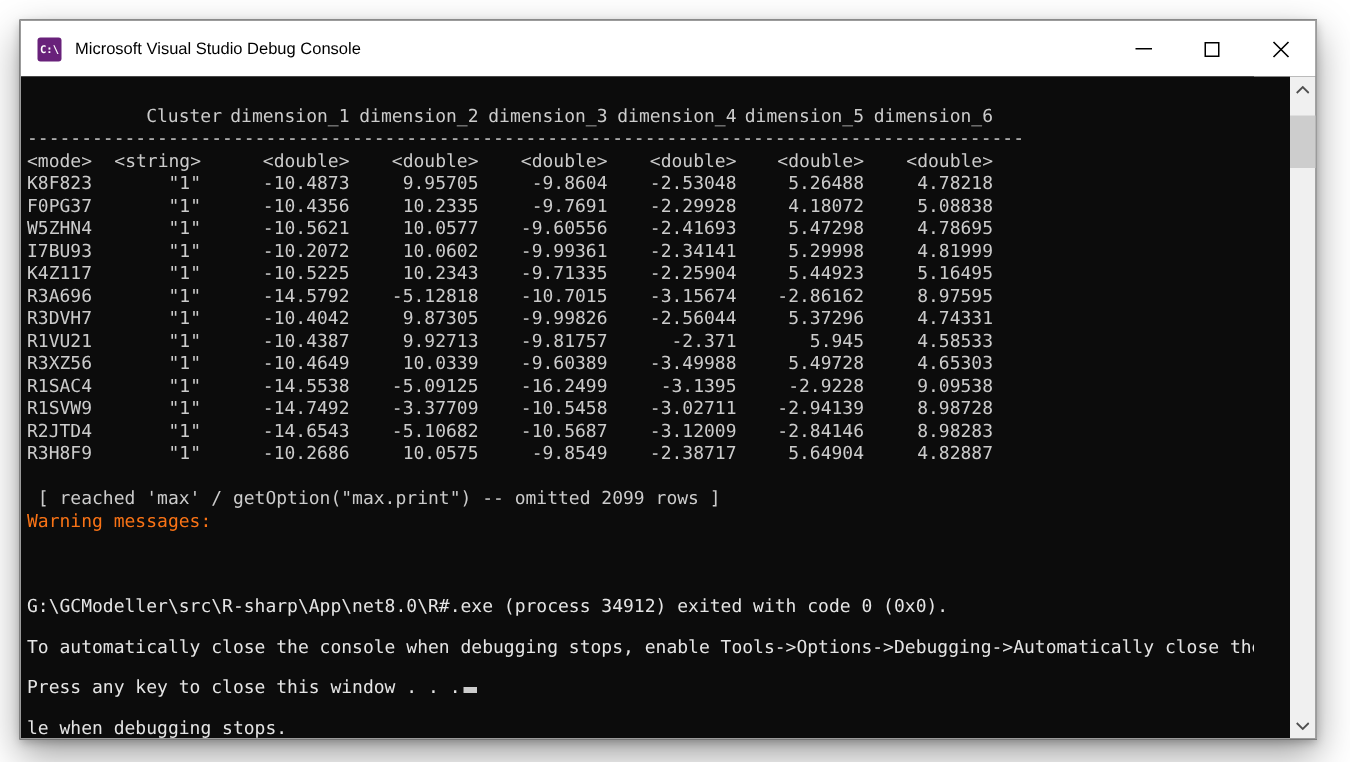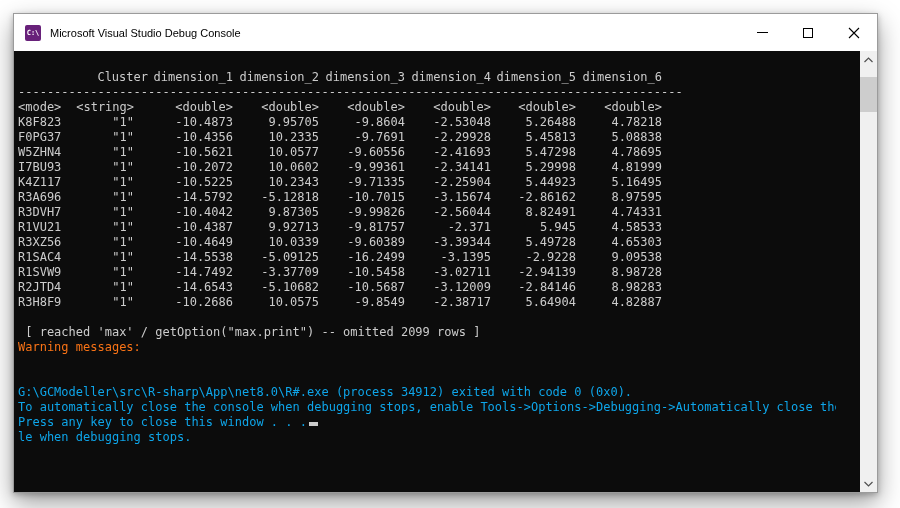--- a/index.html
+++ b/index.html
@@ -34,21 +34,21 @@
   }
   .line { height:15px; line-height:15px; white-space:pre; overflow:hidden; }
   .spacer { height:15px; }
   .trow { display:grid; grid-template-columns:50px 80px 85px 86px 86px 86px 85px 86px;
           height:15px; line-height:15px; }
   .tcell { text-align:right; white-space:pre; overflow:hidden; }
   .tcell.c0 { text-align:left; }
   .trow .c1 { padding-right:14px; }
   .trow.thead .c1 { padding-right:0; }
   .warn { color:#f97316; }
-  .dim  { color:#0ea5e9; }
+  .dim  { color:#e5e5e5;margin-top:12px; }
   .cursor-block { display:inline-block; width:9px; height:4px; background:#cccccc;
                   margin-left:2px; }
   .scrollbar {
     width:17px; background:#f0f0f0; flex-shrink:0; position:relative;
   }
   .scroll-btn {
     position:absolute; left:0; width:17px; height:17px;
     display:flex; align-items:center; justify-content:center;
   }
   .scroll-up { top:0; }
@@ -115,21 +115,21 @@
             <span class="tcell c6">5.26488</span>
             <span class="tcell c7">4.78218</span>
           </div>
           <div class="trow">
             <span class="tcell c0">F0PG37</span>
             <span class="tcell c1">"1"</span>
             <span class="tcell c2">-10.4356</span>
             <span class="tcell c3">10.2335</span>
             <span class="tcell c4">-9.7691</span>
             <span class="tcell c5">-2.29928</span>
-            <span class="tcell c6">5.45813</span>
+            <span class="tcell c6">4.18072</span>
             <span class="tcell c7">5.08838</span>
           </div>
           <div class="trow">
             <span class="tcell c0">W5ZHN4</span>
             <span class="tcell c1">"1"</span>
             <span class="tcell c2">-10.5621</span>
             <span class="tcell c3">10.0577</span>
             <span class="tcell c4">-9.60556</span>
             <span class="tcell c5">-2.41693</span>
             <span class="tcell c6">5.47298</span>
@@ -165,40 +165,40 @@
             <span class="tcell c6">-2.86162</span>
             <span class="tcell c7">8.97595</span>
           </div>
           <div class="trow">
             <span class="tcell c0">R3DVH7</span>
             <span class="tcell c1">"1"</span>
             <span class="tcell c2">-10.4042</span>
             <span class="tcell c3">9.87305</span>
             <span class="tcell c4">-9.99826</span>
             <span class="tcell c5">-2.56044</span>
-            <span class="tcell c6">8.82491</span>
+            <span class="tcell c6">5.37296</span>
             <span class="tcell c7">4.74331</span>
           </div>
           <div class="trow">
             <span class="tcell c0">R1VU21</span>
             <span class="tcell c1">"1"</span>
             <span class="tcell c2">-10.4387</span>
             <span class="tcell c3">9.92713</span>
             <span class="tcell c4">-9.81757</span>
             <span class="tcell c5">-2.371</span>
             <span class="tcell c6">5.945</span>
             <span class="tcell c7">4.58533</span>
           </div>
           <div class="trow">
             <span class="tcell c0">R3XZ56</span>
             <span class="tcell c1">"1"</span>
             <span class="tcell c2">-10.4649</span>
             <span class="tcell c3">10.0339</span>
             <span class="tcell c4">-9.60389</span>
-            <span class="tcell c5">-3.39344</span>
+            <span class="tcell c5">-3.49988</span>
             <span class="tcell c6">5.49728</span>
             <span class="tcell c7">4.65303</span>
           </div>
           <div class="trow">
             <span class="tcell c0">R1SAC4</span>
             <span class="tcell c1">"1"</span>
             <span class="tcell c2">-14.5538</span>
             <span class="tcell c3">-5.09125</span>
             <span class="tcell c4">-16.2499</span>
             <span class="tcell c5">-3.1395</span>

